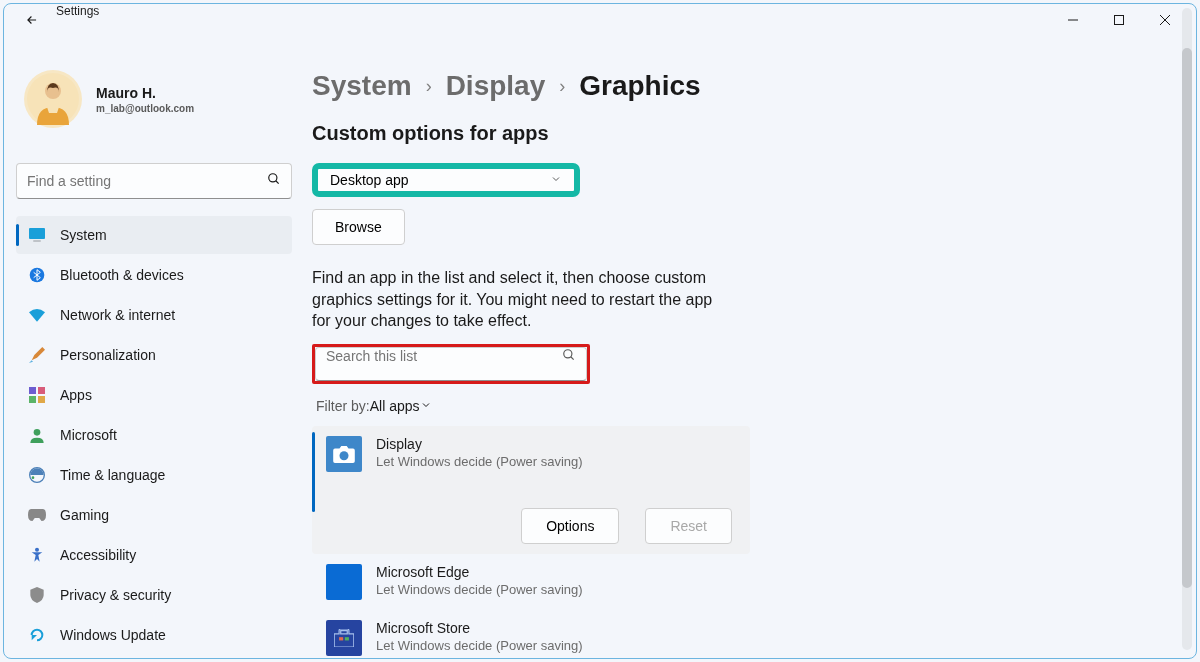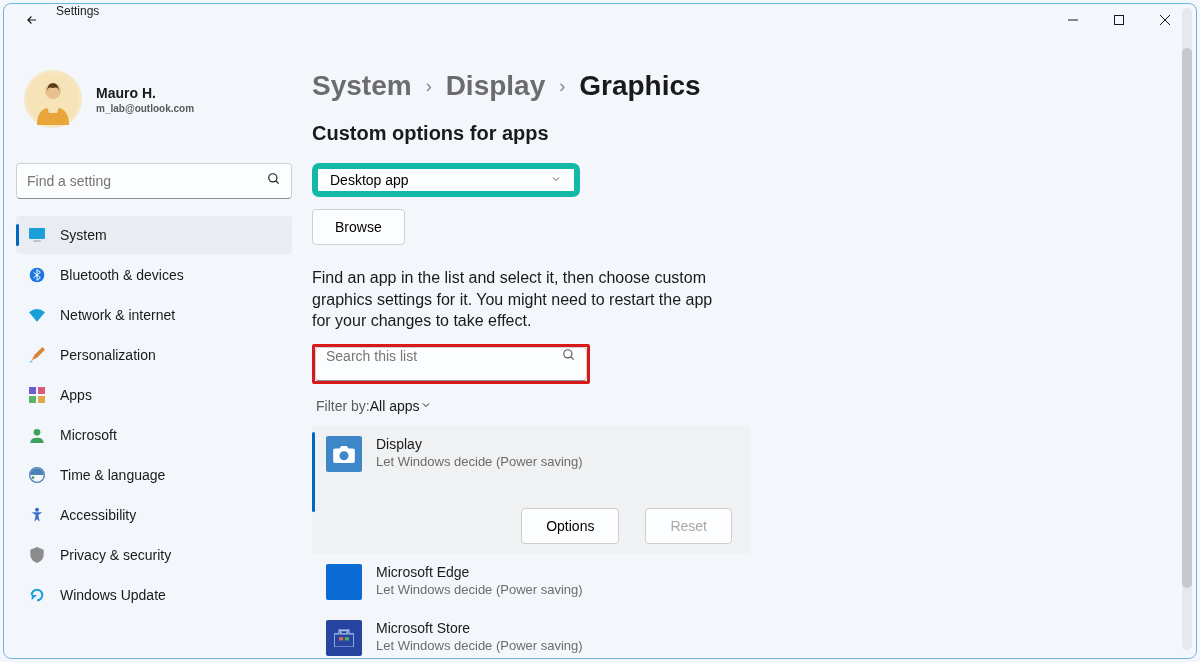--- a/index.html
+++ b/index.html
@@ -174,20 +174,28 @@
               <svg width="16" height="16" viewBox="0 0 24 24">
                 <circle cx="12" cy="12" r="11" fill="none" stroke="#4c80b8" stroke-width="2"></circle>
                 <path d="M2 12 A10 10 0 0 1 22 12" fill="#4c80b8"></path>
                 <circle cx="6" cy="16" r="2" fill="#3fa05c"></circle>
               </svg>
             </span>
           <span>Time &amp; language</span>
         </li>
         <li class="nav-item">
           <span class="nav-icon">
+              <svg width="18" height="12" viewBox="0 0 24 16" fill="#888">
+                <path d="M4 0 H20 Q24 0 24 8 Q24 16 18 16 L15 12 H9 L6 16 Q0 16 0 8 Q0 0 4 0"></path>
+              </svg>
+            </span>
+          <span>Gaming</span>
+        </li>
+        <li class="nav-item">
+          <span class="nav-icon">
               <svg width="16" height="16" viewBox="0 0 24 24" fill="#3a70c8">
                 <circle cx="12" cy="4" r="3"></circle>
                 <path d="M4 8 H20 L14 12 L16 22 L12 18 L8 22 L10 12 Z"></path>
               </svg>
             </span>
           <span>Accessibility</span>
         </li>
         <li class="nav-item">
           <span class="nav-icon">
               <svg width="14" height="16" viewBox="0 0 20 24" fill="#8c8c8c">

